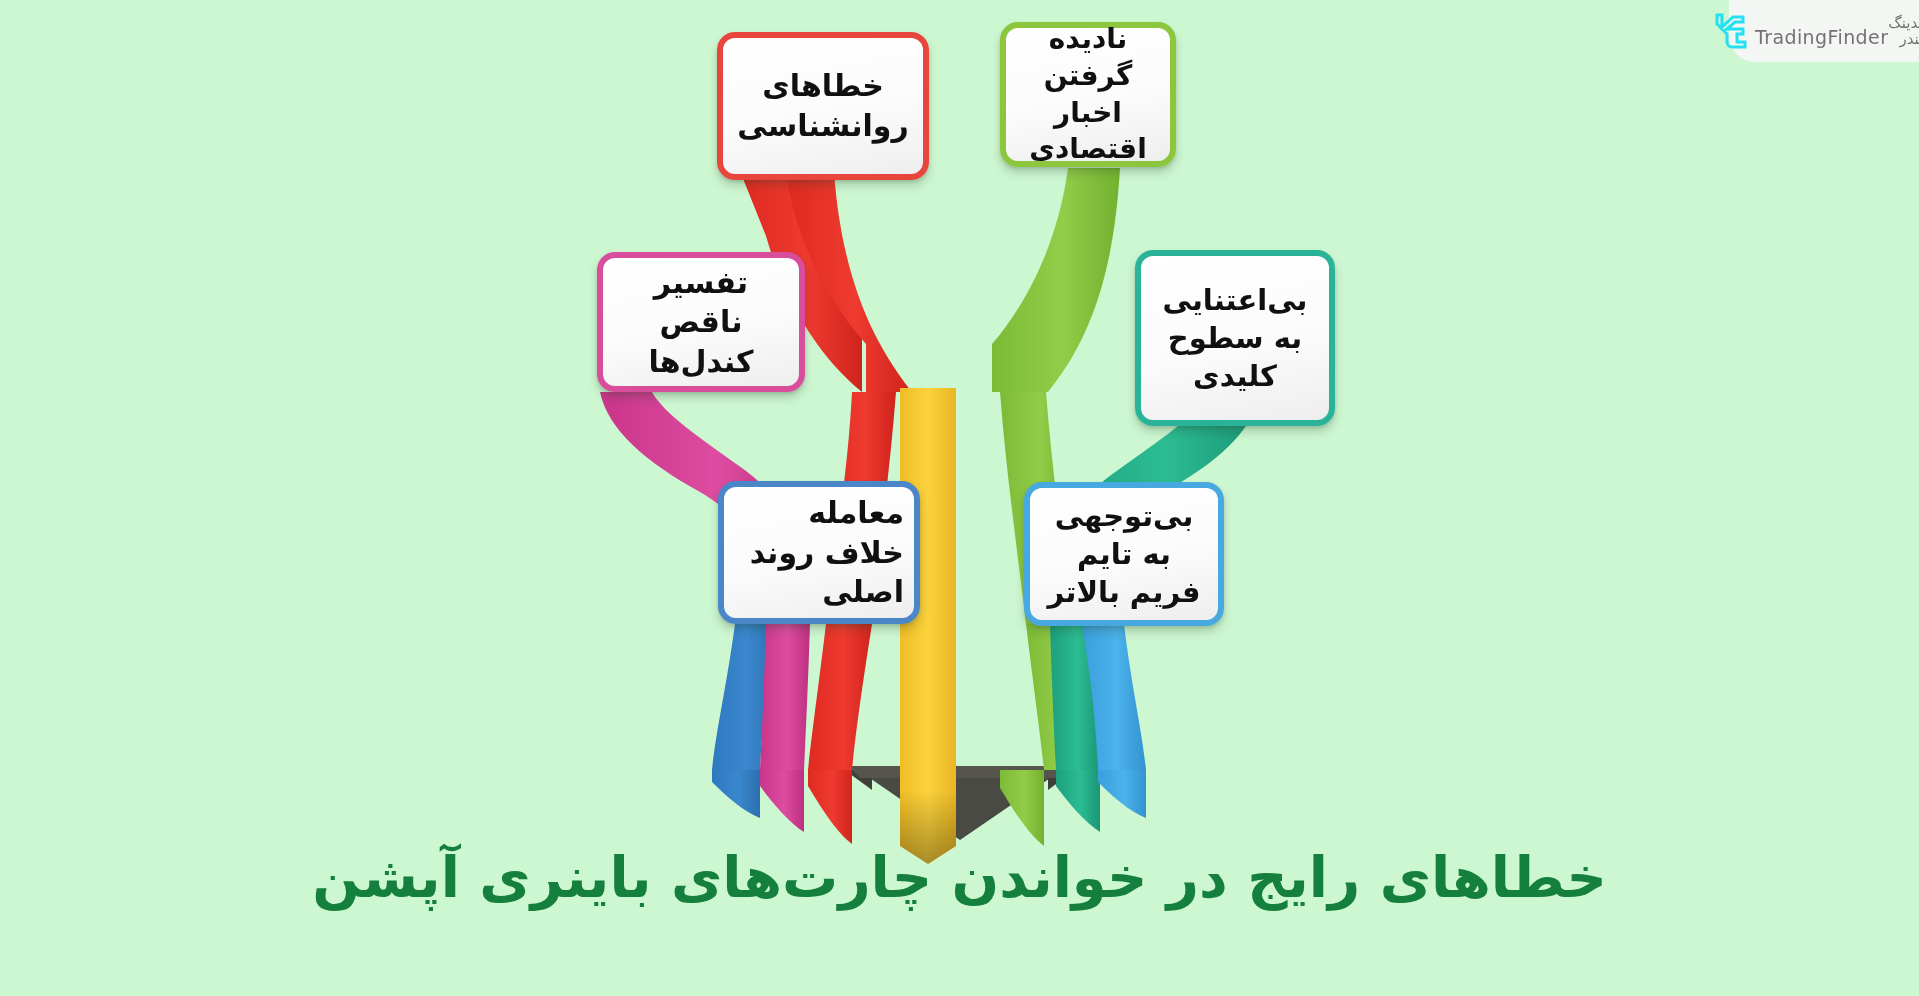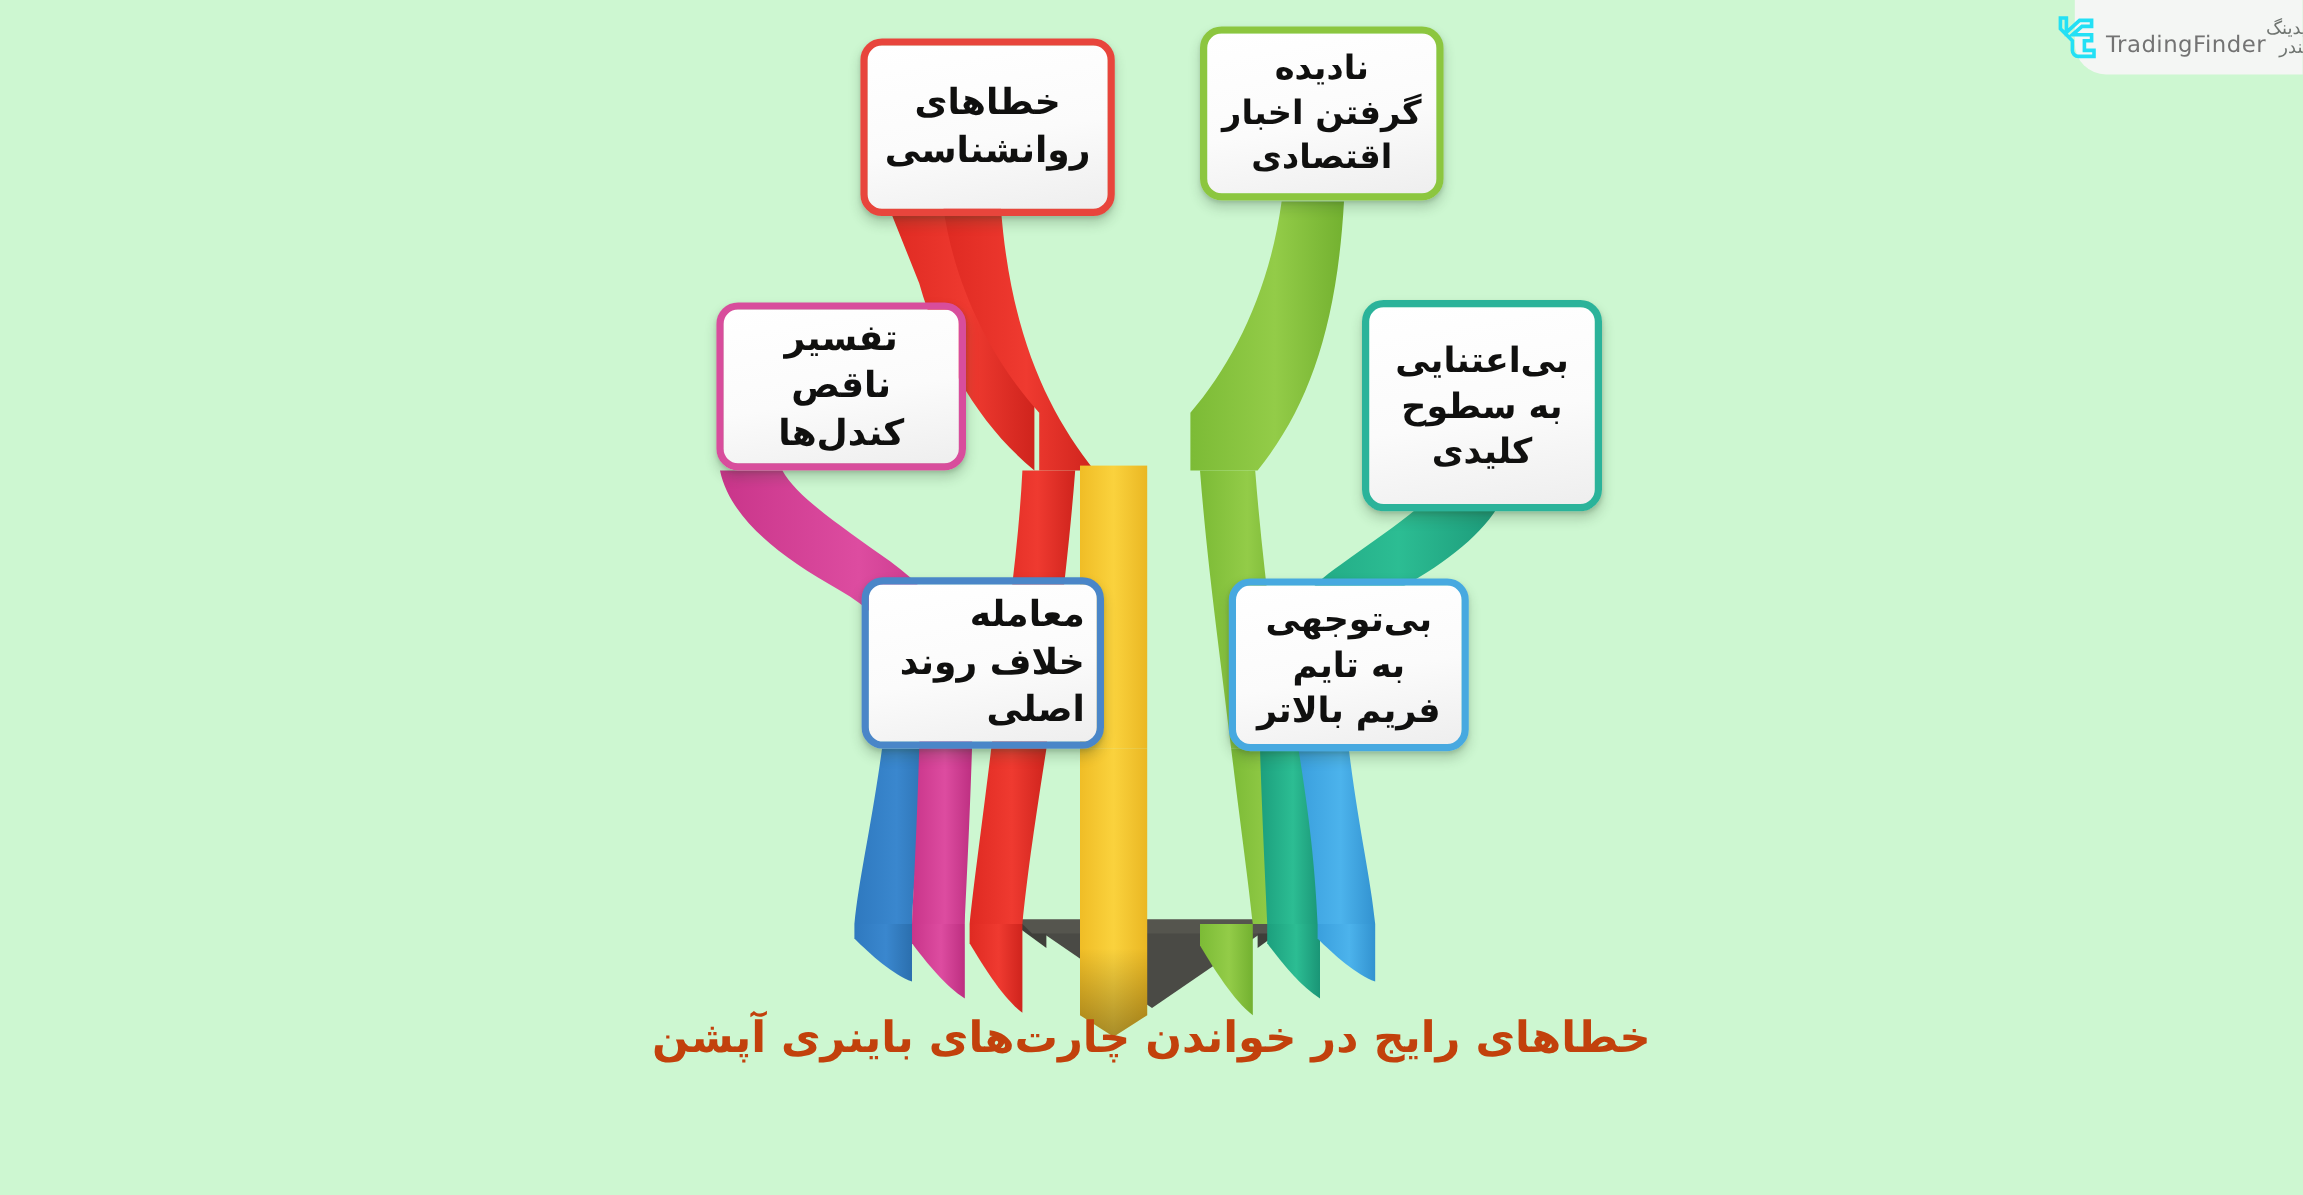--- a/index.html
+++ b/index.html
@@ -34,23 +34,23 @@
     padding:4px 10px;
   }
   .node span{display:block;width:100%;}
 
   
   #title{
     position:absolute;
     left:0;right:0;
     top:845px;
     text-align:center;
-    font-size:36px;
+    font-size:56px;
     font-weight:bold;
-    color:#c2410c;
+    color:#15803d;
     letter-spacing:-1px;
     z-index:8;
     white-space:nowrap;
   }
 
   
   #logo-card{
     position:absolute;
     top:0;right:0;
     width:190px;height:62px;
@@ -153,21 +153,21 @@
     <path d="M1094,624 C1096,690 1098,730 1100,770 L1056,770 C1054,726 1052,686 1050,624 Z" fill="url(#gTeal)"></path>
     <path d="M1056,770 L1100,770 L1100,832 C1084,822 1068,802 1056,786 Z" fill="url(#gTeal)"></path>
 
     <path d="M1124,624 C1132,690 1142,730 1146,770 L1098,770 C1096,726 1092,686 1082,624 Z" fill="url(#gBlueR)"></path>
     <path d="M1098,770 L1146,770 L1146,818 C1130,812 1112,796 1098,782 Z" fill="url(#gBlueR)"></path>
   </svg>
 
   <div class="node" id="node-0" style="left: 717px; top: 32px; width: 212px; height: 148px; border-color: rgb(232, 69, 60); font-size: 30px;">
     <span>خطاهای روانشناسی</span>
   </div>
-  <div class="node" id="node-1" style="left: 1000px; top: 22px; width: 203px; height: 145px; border-color: rgb(140, 198, 63); font-size: 28px;">
+  <div class="node" id="node-1" style="left: 1000px; top: 22px; width: 176px; height: 145px; border-color: rgb(140, 198, 63); font-size: 28px;">
     <span>نادیده گرفتن اخبار اقتصادی</span>
   </div>
   <div class="node" id="node-2" style="left: 578px; top: 252px; width: 208px; height: 140px; border-color: rgb(216, 77, 156); font-size: 30px; margin-left: 19px;">
     <span>تفسیر ناقص کندل‌ها</span>
   </div>
   <div class="node" id="node-4" style="left: 1135px; top: 250px; width: 200px; height: 176px; border-color: rgb(43, 179, 154); font-size: 29px;">
     <span>بی‌اعتنایی به سطوح کلیدی</span>
   </div>
   <div class="node" id="node-5" style="left: 718px; top: 481px; width: 202px; height: 143px; border-color: rgb(74, 134, 200); font-size: 30px; text-align: right;">
     <span>معامله خلاف روند اصلی</span>

